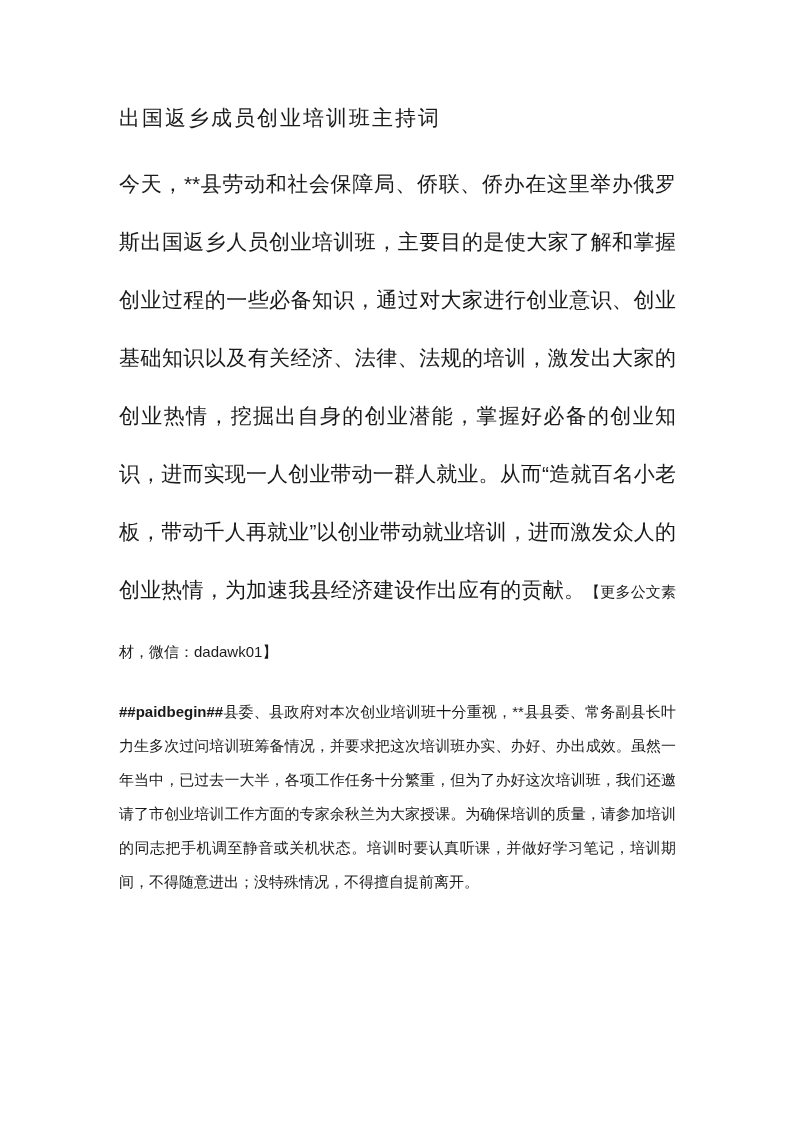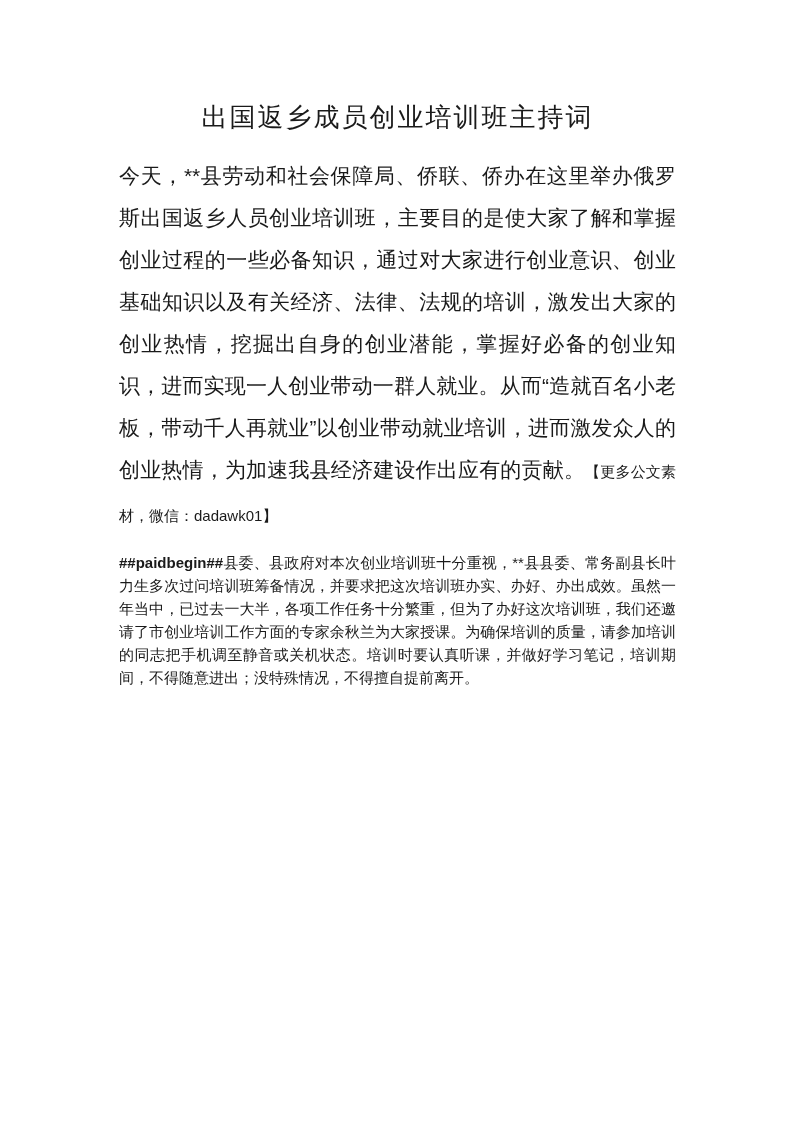--- a/index.html
+++ b/index.html
@@ -15,50 +15,49 @@
     color: #1a1a1a;
     overflow: hidden;
     
     font-family: "Liberation Sans", serif;
   }
   .doc {
     padding: 97px 117px 0 119px; 
   }
   .title {
     margin: 0;
-    font-size: 26px;
+    font-size: 21px;
     line-height: 42px;
     font-weight: normal;
-    text-align: center;
     letter-spacing: 2px;
     white-space: nowrap;
     font-family: Liberation Serif, serif;
   }
   .salutation {
     margin: 8px 0 0 0;
     font-size: 21px;
     line-height: 42px;
   }
   .para {
     margin: 16px 0 0 0;
     font-size: 21px;
-    line-height: 42px;
+    line-height: 58px;
     text-align: justify;
     text-justify: inter-character;
   }
   .para-attendees {
     margin-top: -6px;
   }
   .inline-note {
     font-size: 15px;
   }
   .para-small {
     margin: 14px 0 0 0;
     font-size: 15px;
-    line-height: 23px;
+    line-height: 34px;
     text-align: justify;
     text-justify: inter-character;
   }
   .marker-bold {
     font-weight: bold;
   }
   .para-agenda {
     margin-top: -8px;
   }
 </style>

